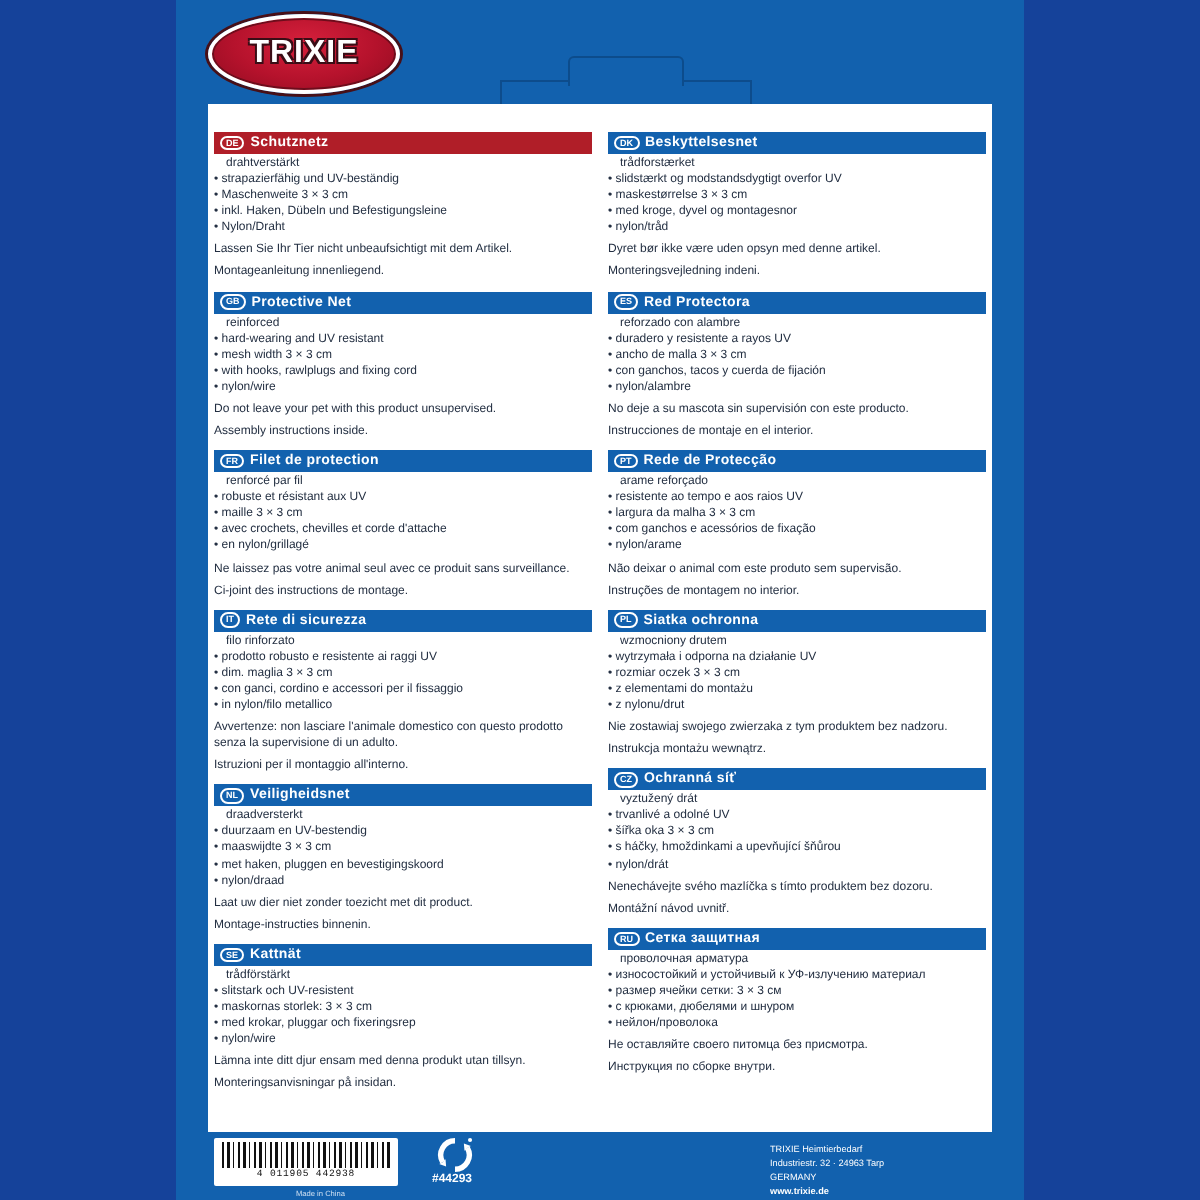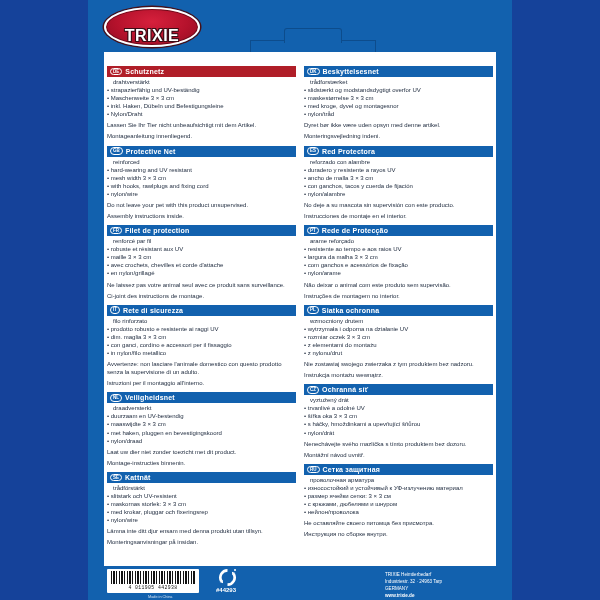--- a/index.html
+++ b/index.html
@@ -3,21 +3,21 @@
 <meta charset="utf-8">
 <style>
   html,body{margin:0;padding:0;width:600px;height:600px;overflow:hidden;
     font-family:"Liberation Sans","DejaVu Sans",sans-serif;background:#15429a;}
   .sheet{position:absolute;left:88px;top:0;width:424px;height:600px;background:#1261ae;overflow:hidden;}
   
   .band-top{position:absolute;left:0;top:0;right:0;height:52px;background:#1261ae;}
   .logo{position:absolute;left:16px;top:7px;width:92px;height:36px;border-radius:50%;
     background:radial-gradient(ellipse at 50% 35%, #d6203c 0%, #b5122c 55%, #8d0c20 100%);
     border:2.5px solid #fff;box-shadow:0 0 0 1.5px #471018, inset 0 0 0 1px #6d0d1c;
-    display:flex;align-items:flex-end;justify-content:center;}
+    display:flex;align-items:center;justify-content:center;}
   .logo span{color:#fff;font-weight:bold;font-size:16px;letter-spacing:.5px;
     text-shadow:1px 1px 0 #3a0d16,-1px 1px 0 #3a0d16,1px -1px 0 #3a0d16,-1px -1px 0 #3a0d16;}
   .diecut-base{position:absolute;left:162px;top:40px;width:124px;height:14px;
     border:1px solid rgba(8,52,100,.45);border-bottom:none;}
   .diecut-bump{position:absolute;left:196px;top:28px;width:56px;height:14px;background:#1261ae;
     border:1px solid rgba(8,52,100,.45);border-bottom:none;border-radius:3px 3px 0 0;}
   
   .panel{position:absolute;left:16px;right:16px;top:52px;bottom:34px;background:#ffffff;overflow:hidden;}
   .content{display:flex;gap:8px;padding:14px 3px 0 3px;}
   .col{width:190px;}

